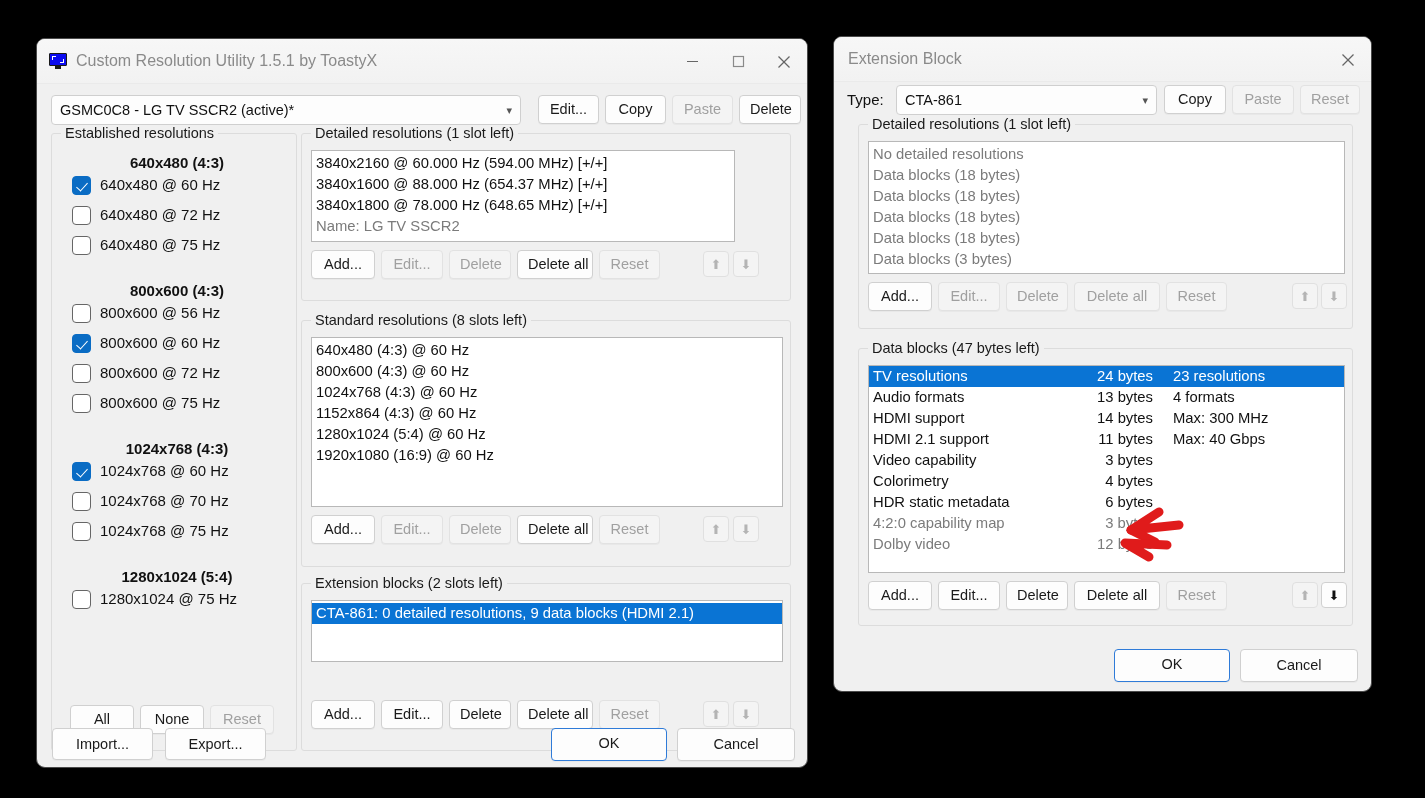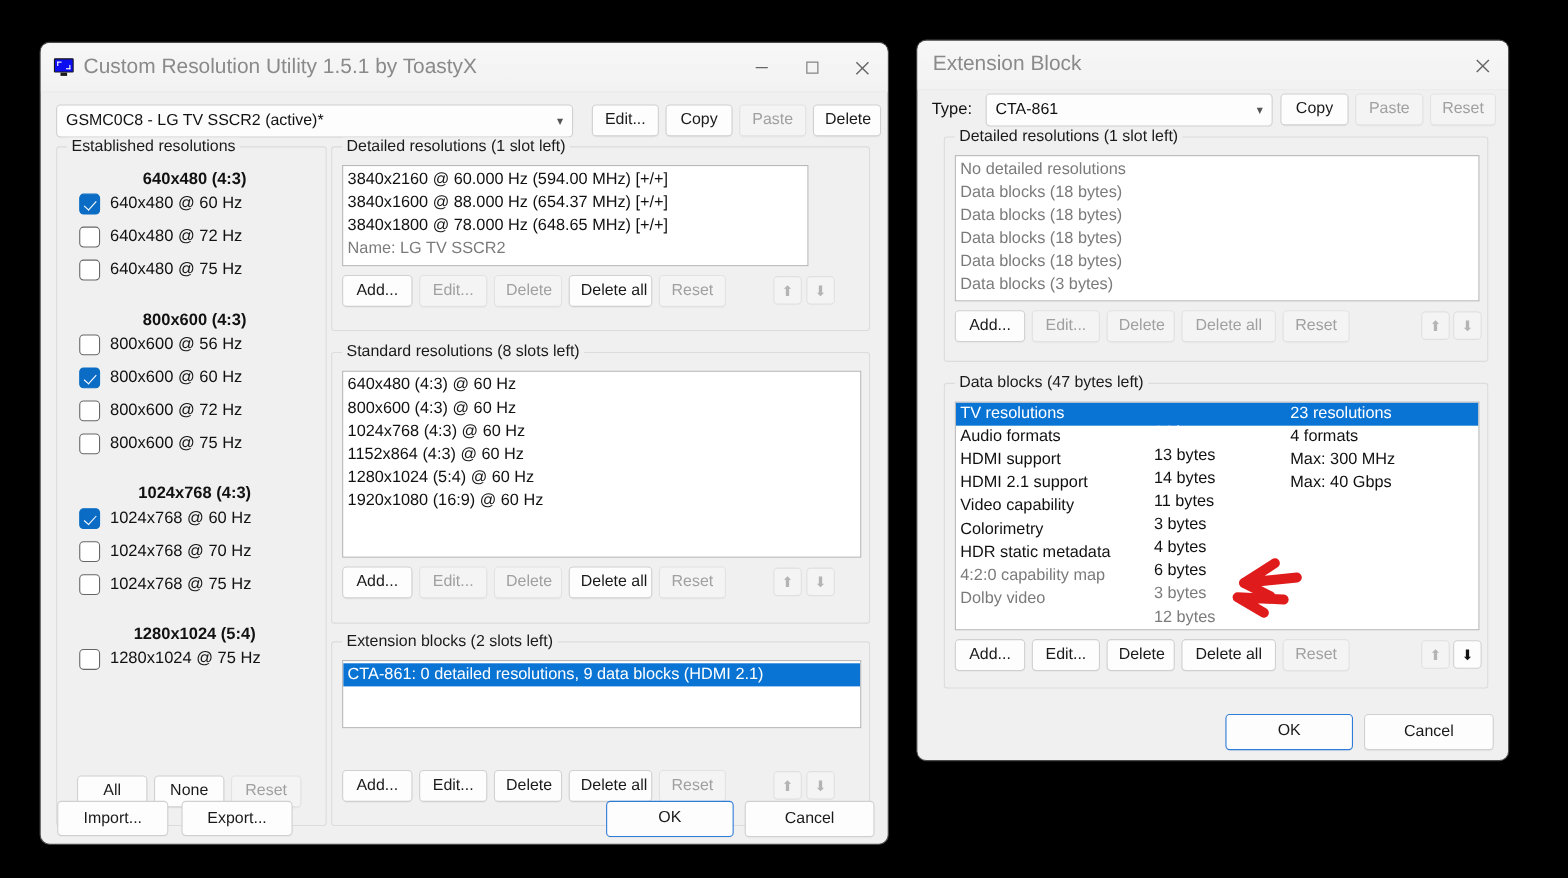--- a/index.html
+++ b/index.html
@@ -22,21 +22,21 @@
     overflow: hidden;
   }
   .titlebar {
     height: 45px;
     background: linear-gradient(#f7f7f7, #f2f2f2);
     display: flex; align-items: center;
     position: relative;
     border-bottom: 1px solid #eaeaea;
   }
   .title-text {
-    font-size: 19px;
+    font-size: 16px;
     color: #8a8a8a;
     white-space: nowrap;
   }
   .app-icon {
     width: 18px; height: 16px;
     margin-left: 12px; margin-right: 9px;
     position: relative;
     flex: none;
   }
   .app-icon .screen {
@@ -139,21 +139,21 @@
     line-height: 21px;
     height: 21px;
     padding: 0 4px;
     white-space: nowrap;
   }
   .listrow.muted { color: #7b7b7b; }
   .listrow.selected { background: #0a74d4; color: #fff; }
   .listrow.selected.cols span { color:#fff; }
   .listrow.cols { display: flex; }
   .listrow.cols .c0 { width: 176px; flex: none; }
-  .listrow.cols .c1 { width: 110px; flex: none; text-align: left; padding-right: 6px; margin-top: 17px;}
+  .listrow.cols .c1 { width: 110px; flex: none; text-align: right; padding-right: 6px;}
   .listrow.cols .c2 { flex: 1; padding-left: 14px;}
 
   
   .cbrow { display: flex; height: 30px; }
   .cbox {
     width: 19px; height: 19px;
     border: 1.4px solid #666;
     border-radius: 4px;
     background: #fff;
     flex: none;

